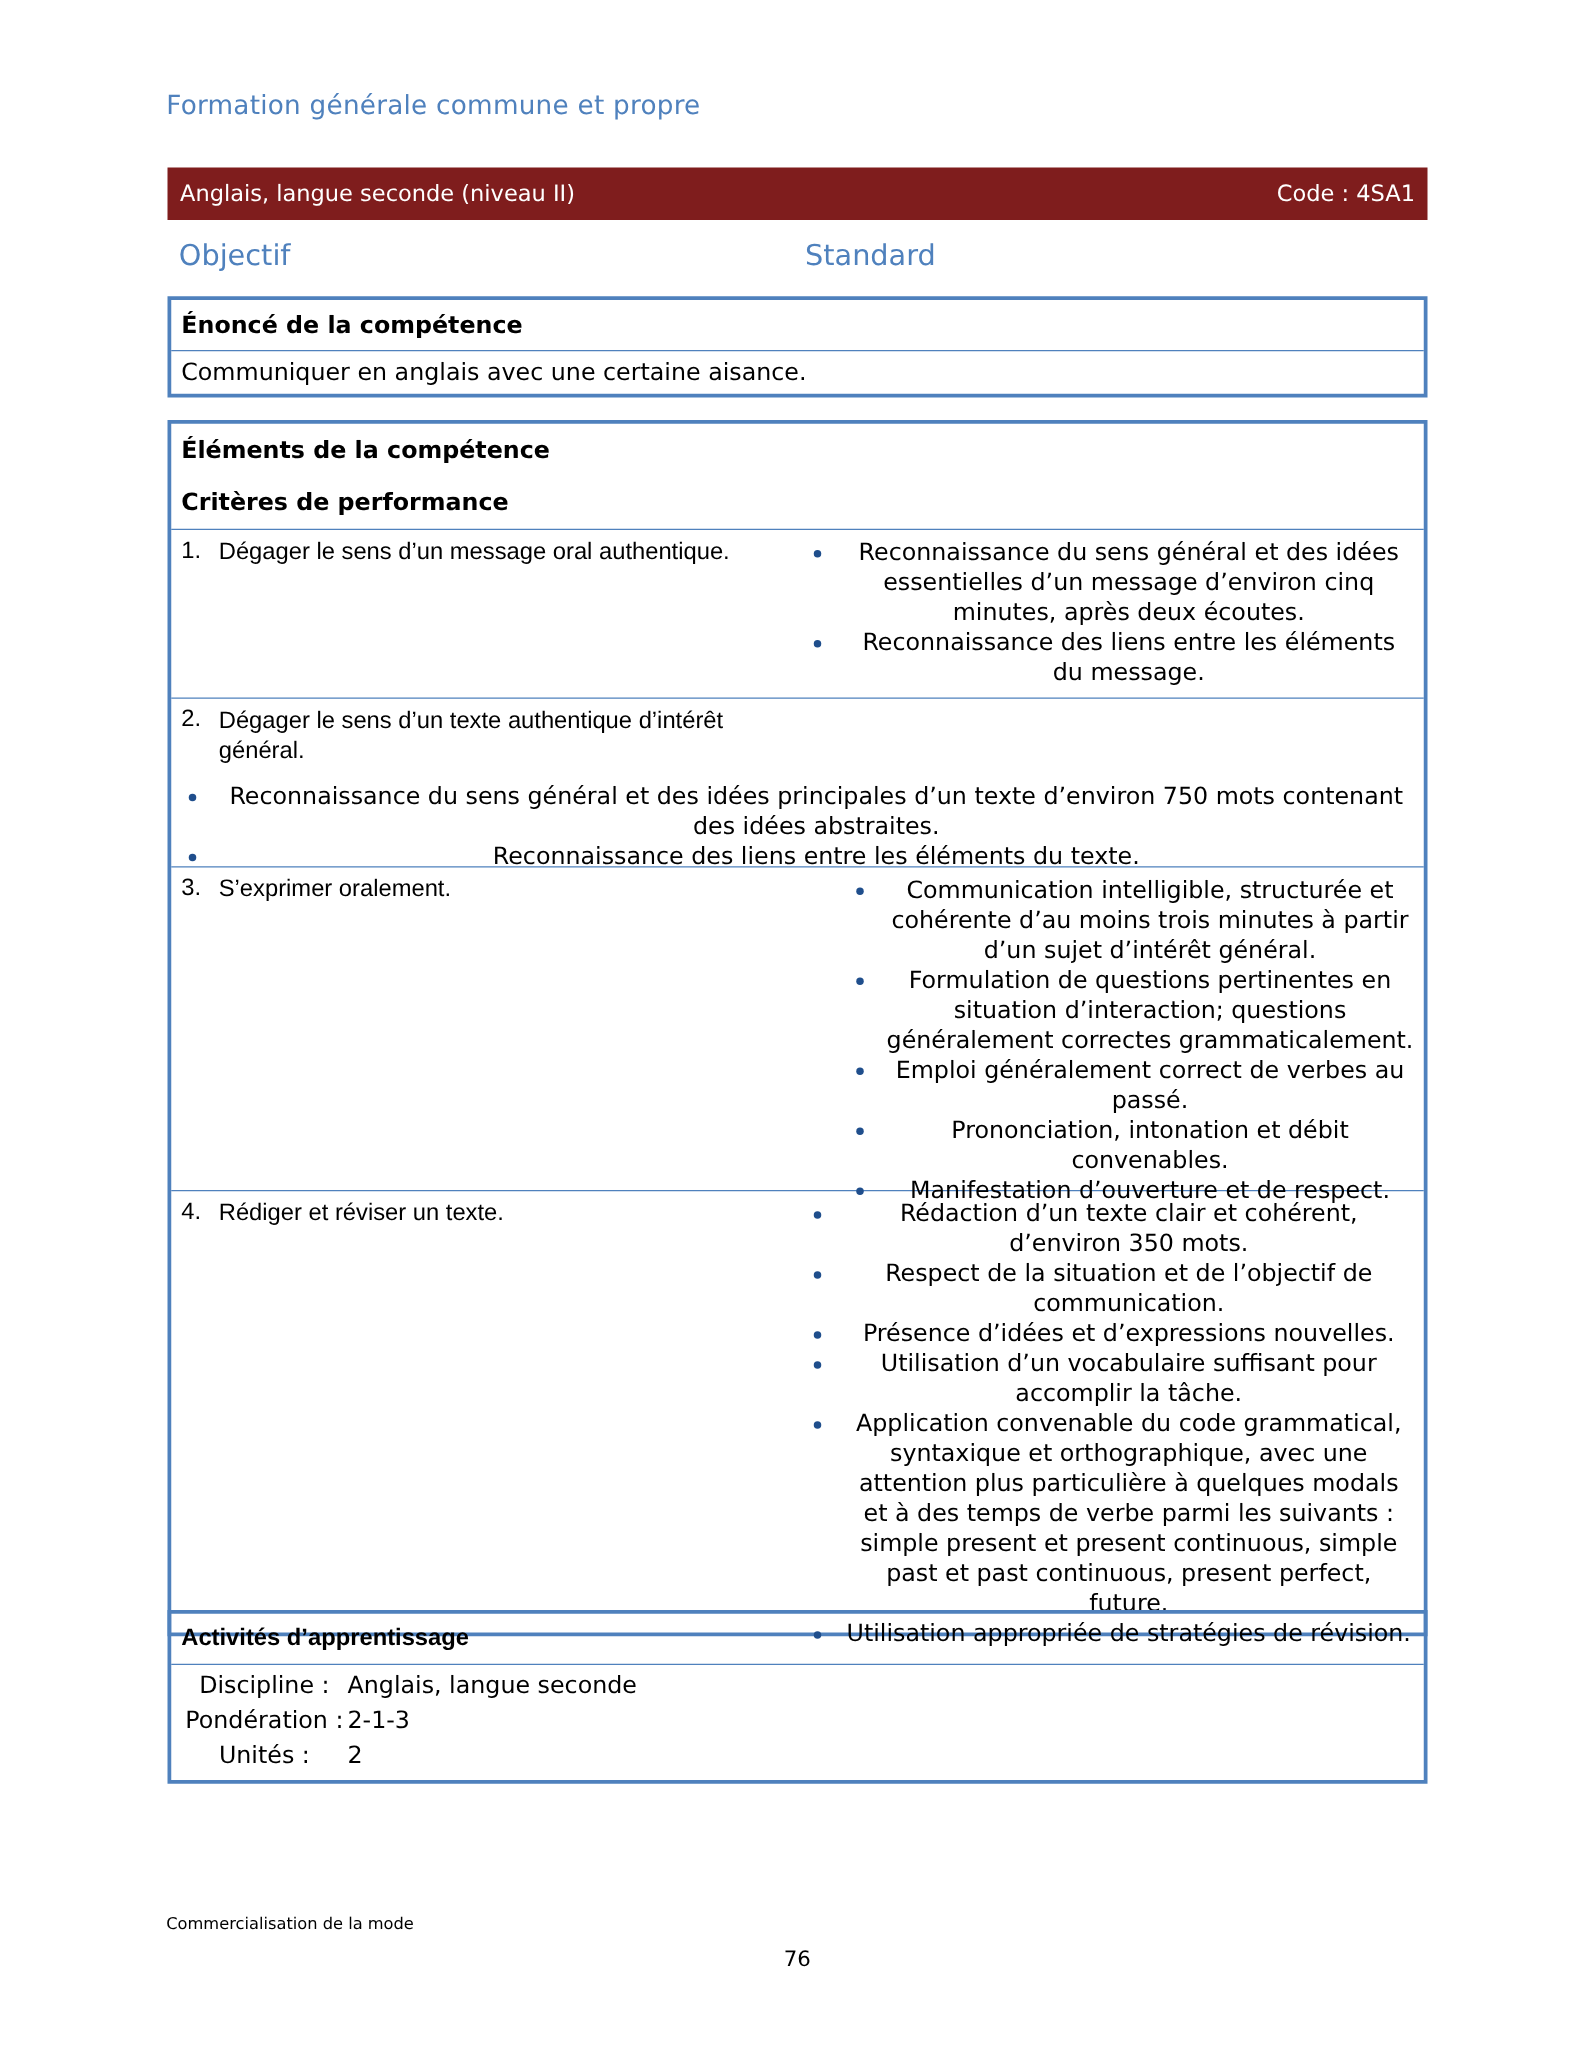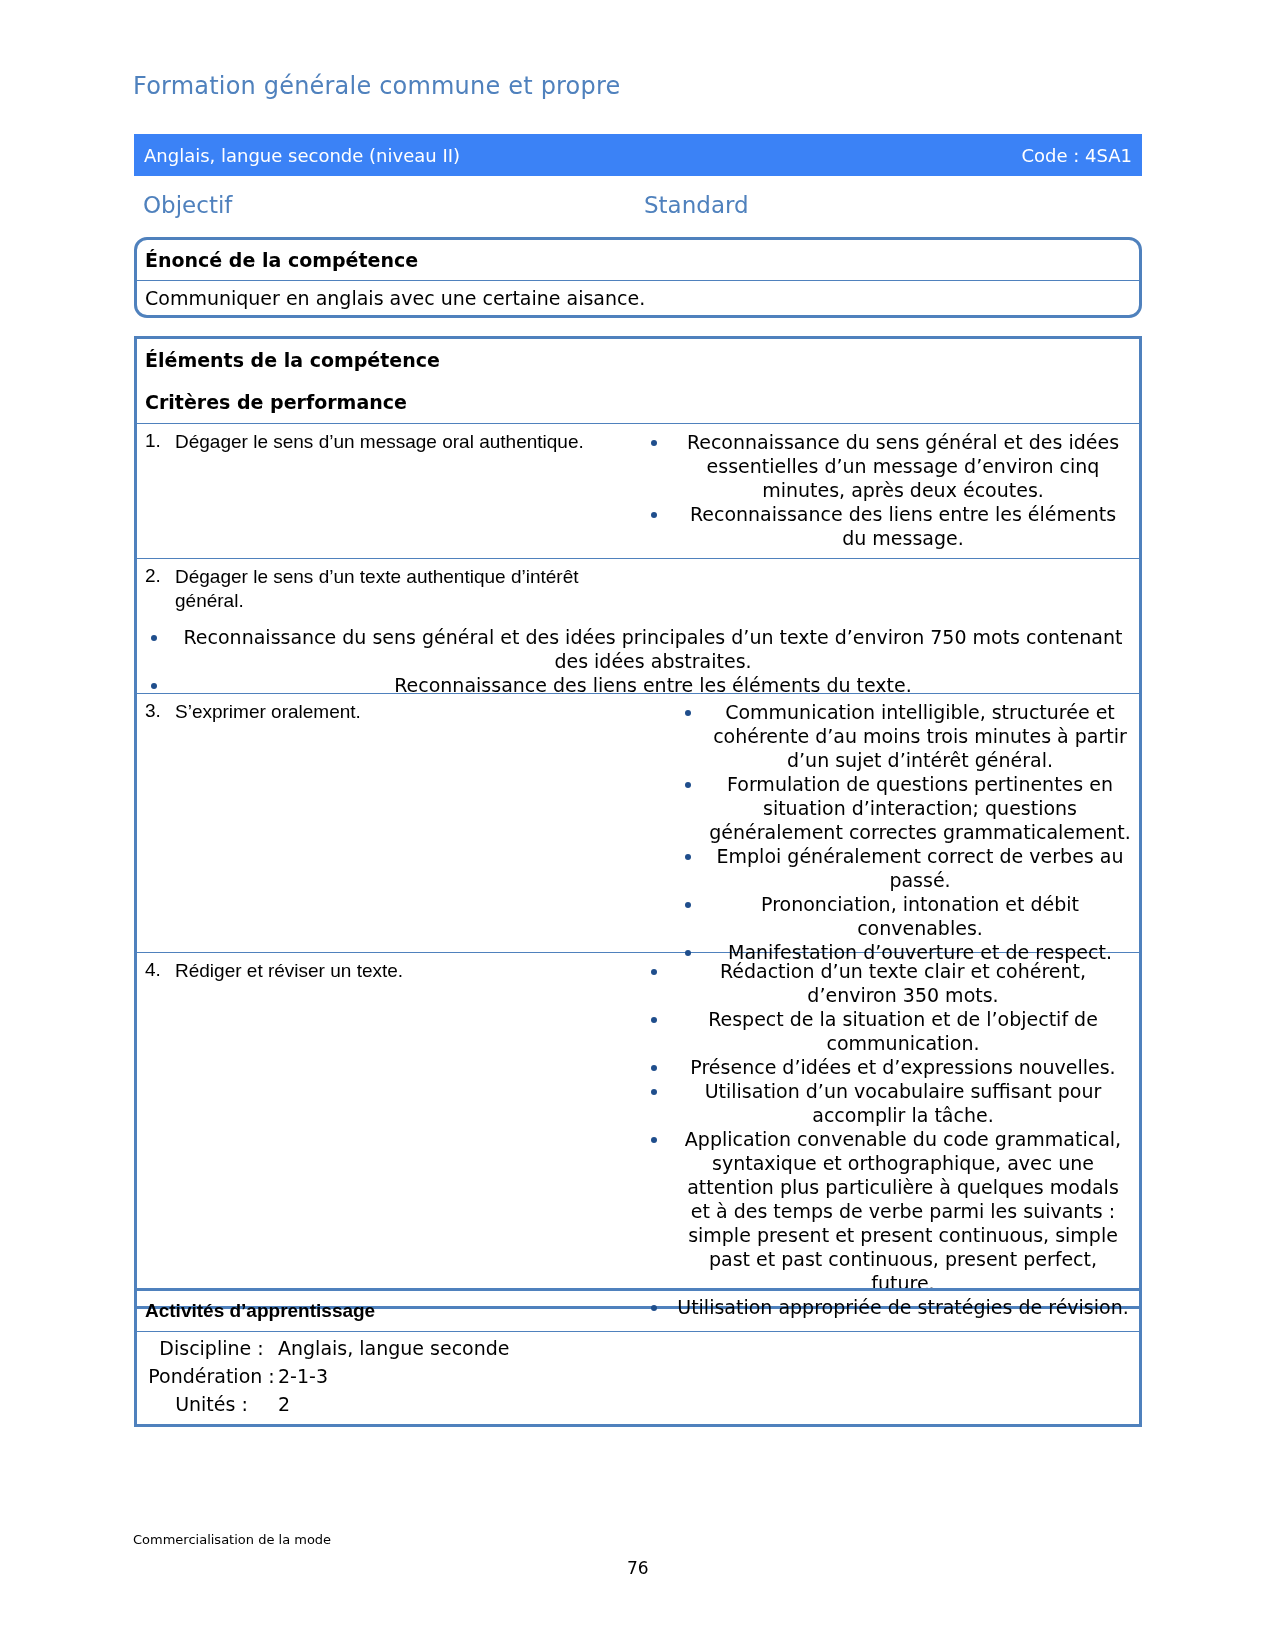--- a/index.html
+++ b/index.html
@@ -1,18 +1,18 @@
 <!DOCTYPE html>
 <html><head>
 <meta charset="utf-8">
 <style>
   html, body { margin:0; padding:0; background:#ffffff; }
   body { width:1275px; height:1650px; position:relative; font-family:"DejaVu Sans", sans-serif; color:#000; }
-  .section-title { position:absolute; left:133px; top:72px; font-size:24px; color:#4f81bd; letter-spacing:0.2px; }
-  .banner { position:absolute; left:134px; top:134px; width:1008px; height:42px; background:#3b82f6; color:#fff; display:flex; justify-content:space-between; align-items:center; font-size:18px; box-sizing:border-box; padding:0 10px; }
+  .section-title { position:absolute; left:133px; top:72px; font-size:21px; color:#4f81bd; letter-spacing:0.2px; }
+  .banner { position:absolute; left:134px; top:134px; width:1008px; height:42px; background:#7f1d1d; color:#fff; display:flex; justify-content:space-between; align-items:center; font-size:18px; box-sizing:border-box; padding:0 10px; }
   .subhead { position:absolute; top:192px; font-size:23px; font-weight:normal; color:#4f81bd; }
   .box { position:absolute; left:134px; width:1008px; border:3px solid #4f81bd; box-sizing:border-box; }
   .box .hdr { font-weight:bold; font-size:19px; padding:9px 8px; border-bottom:1px solid #4f81bd; }
   .box .body { font-size:19px; padding:6px 8px; }
   .elem-row { display:flex; border-top:1px solid #4f81bd; }
   .elem-row.first { border-top:none; }
   .col-left { width:500px; padding:6px 8px; box-sizing:border-box; font-size:19px; font-family:"Liberation Sans", sans-serif; }
   .col-right { flex:1; padding:6px 8px; box-sizing:border-box; font-size:19px;text-align:center; }
   .hdr-row { display:flex; border-bottom:1px solid #4f81bd;flex-direction:column; }
   .hdr-row div { font-weight:bold; font-size:19px; padding:10px 8px; box-sizing:border-box; }
@@ -32,21 +32,21 @@
 <div class="section-title">Formation générale commune et propre</div>
 
 <div class="banner">
   <span>Anglais, langue seconde (niveau II)</span>
   <span>Code : 4SA1</span>
 </div>
 
 <div class="subhead" style="left:143px;">Objectif</div>
 <div class="subhead" style="left:644px;">Standard</div>
 
-<div class="box" style="top:237px;border-radius:13px;">
+<div class="box" style="top:237px;">
   <div class="hdr">Énoncé de la compétence</div>
   <div class="body">Communiquer en anglais avec une certaine aisance.</div>
 </div>
 
 <div class="box" style="top:336px;">
   <div class="hdr-row">
     <div style="width:500px;">Éléments de la compétence</div>
     <div>Critères de performance</div>
   </div>
 

